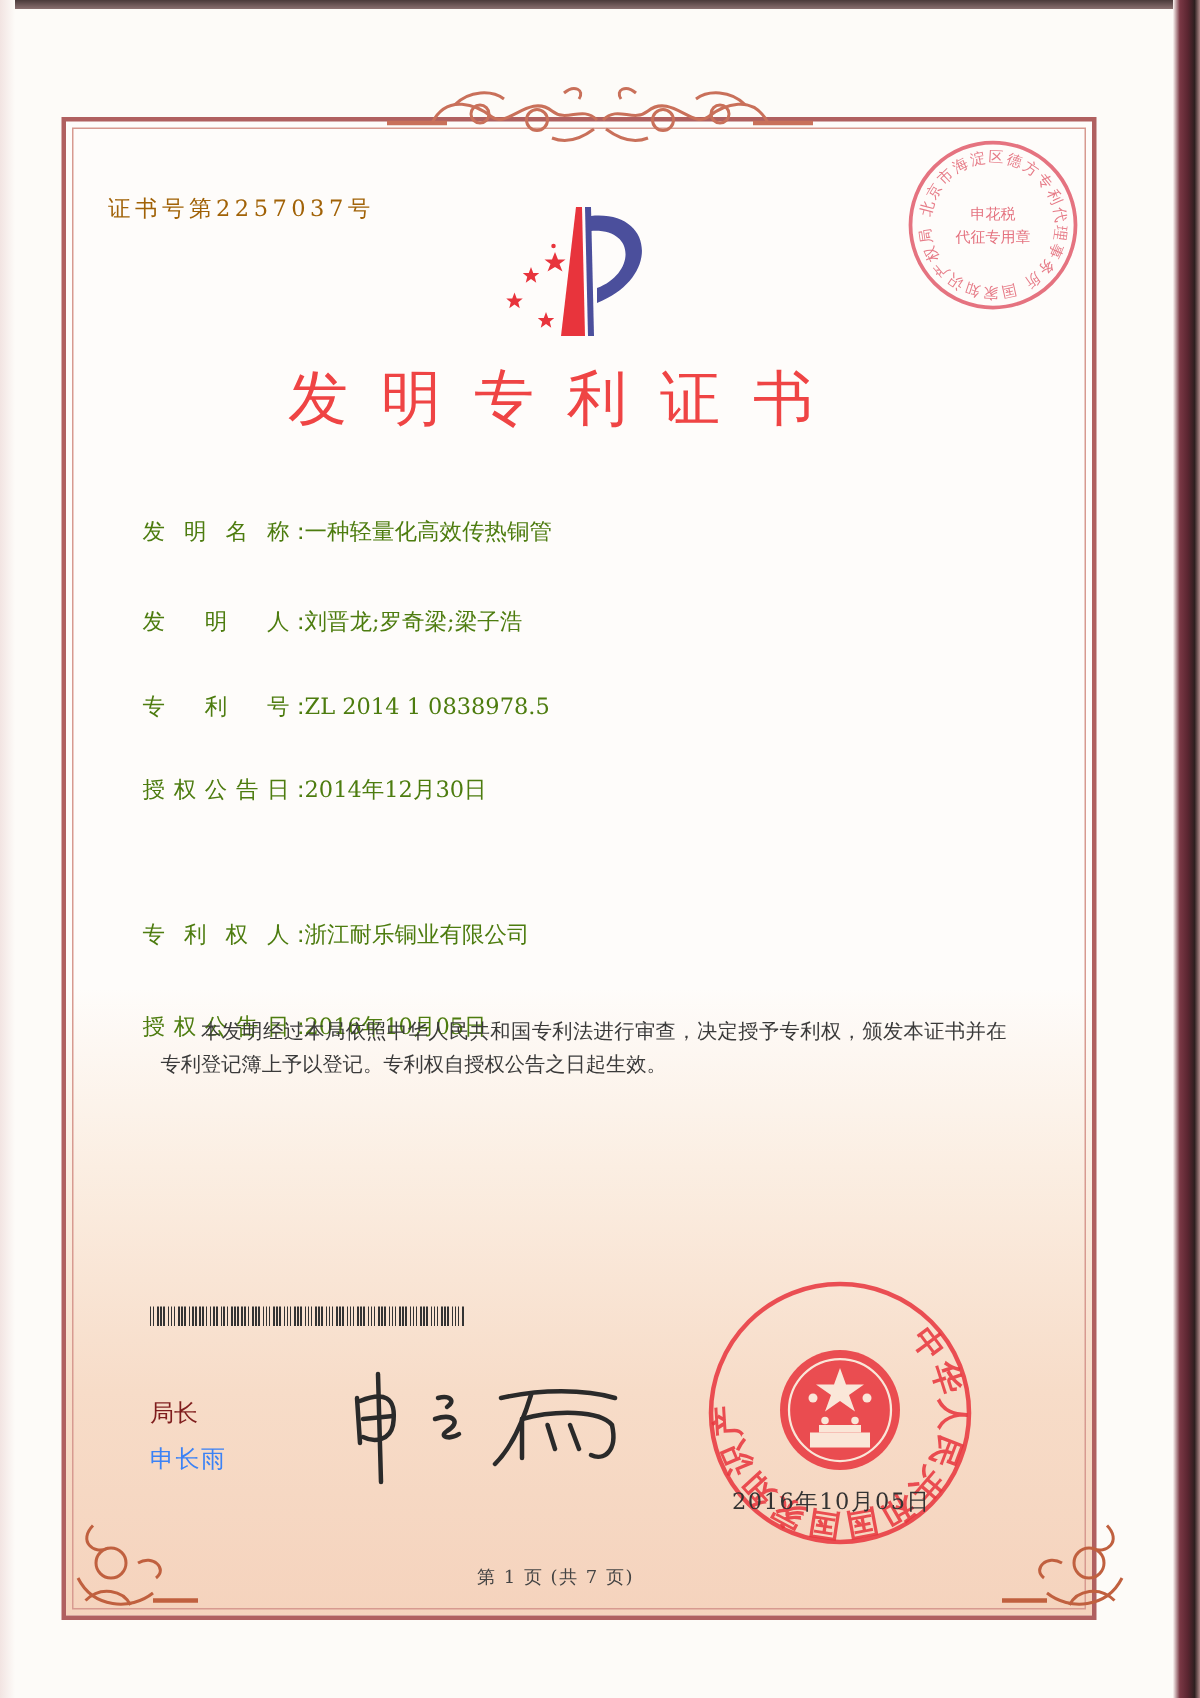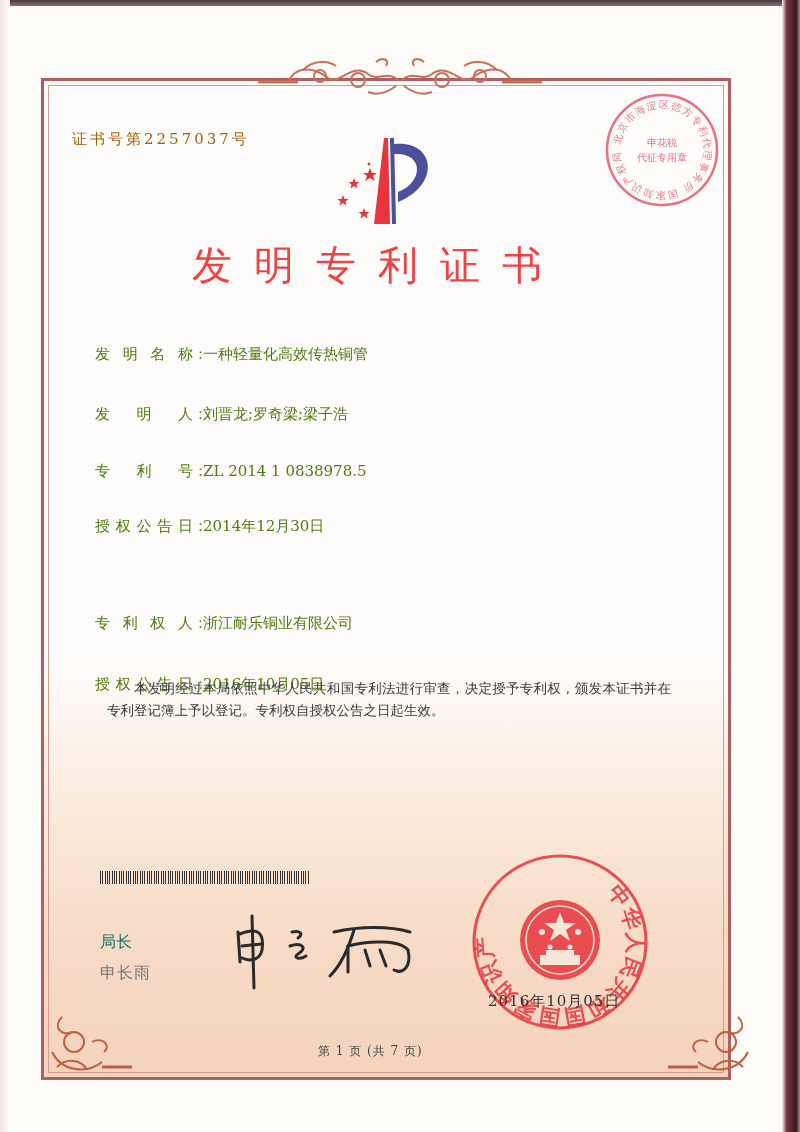--- a/index.html
+++ b/index.html
@@ -47,22 +47,22 @@
 
   .body-text {
     position: absolute; left: 95px; top: 666px; width: 588px;
     font-size: 13.5px; line-height: 21.5px; color: #3a3a3a;
   }
   .body-text p { margin: 12px; text-indent: 27px; text-align: justify; }
 
   .barcode { position: absolute; left: 100px; top: 871px; width: 210px; height: 13px;
     background: repeating-linear-gradient(90deg, #333 0px, #333 1px, transparent 1px, transparent 2px, #333 2px, #333 3px, transparent 3px, transparent 5px, #333 5px, #333 6px, transparent 6px, transparent 7px);
   }
-  .director-title { position: absolute; left: 100px; top: 932px; font-family: "DejaVu Sans", sans-serif; font-size: 16px; color: #0f766e; }
-  .director-name { position: absolute; left: 100px; top: 963px; font-family: "DejaVu Sans", sans-serif; font-size: 16px; color: #737373; letter-spacing: 1px; }
+  .director-title { position: absolute; left: 100px; top: 932px; font-family: "DejaVu Sans", sans-serif; font-size: 16px; color: #7f1d1d; }
+  .director-name { position: absolute; left: 100px; top: 963px; font-family: "DejaVu Sans", sans-serif; font-size: 16px; color: #3b82f6; letter-spacing: 1px; }
   .signature { position: absolute; left: 230px; top: 910px; width: 190px; height: 80px; }
 
   .office-seal { position: absolute; left: 470px; top: 852px; width: 180px; height: 180px; }
   .seal-date { position: absolute; left: 488px; top: 992px; font-size: 15px; color: #333; letter-spacing: 1px; }
 
   .page-footer { position: absolute; left: 318px; top: 1043px; font-size: 12px; color: #444; letter-spacing: 1px; }
 </style>
 </head>
 <body>
 

